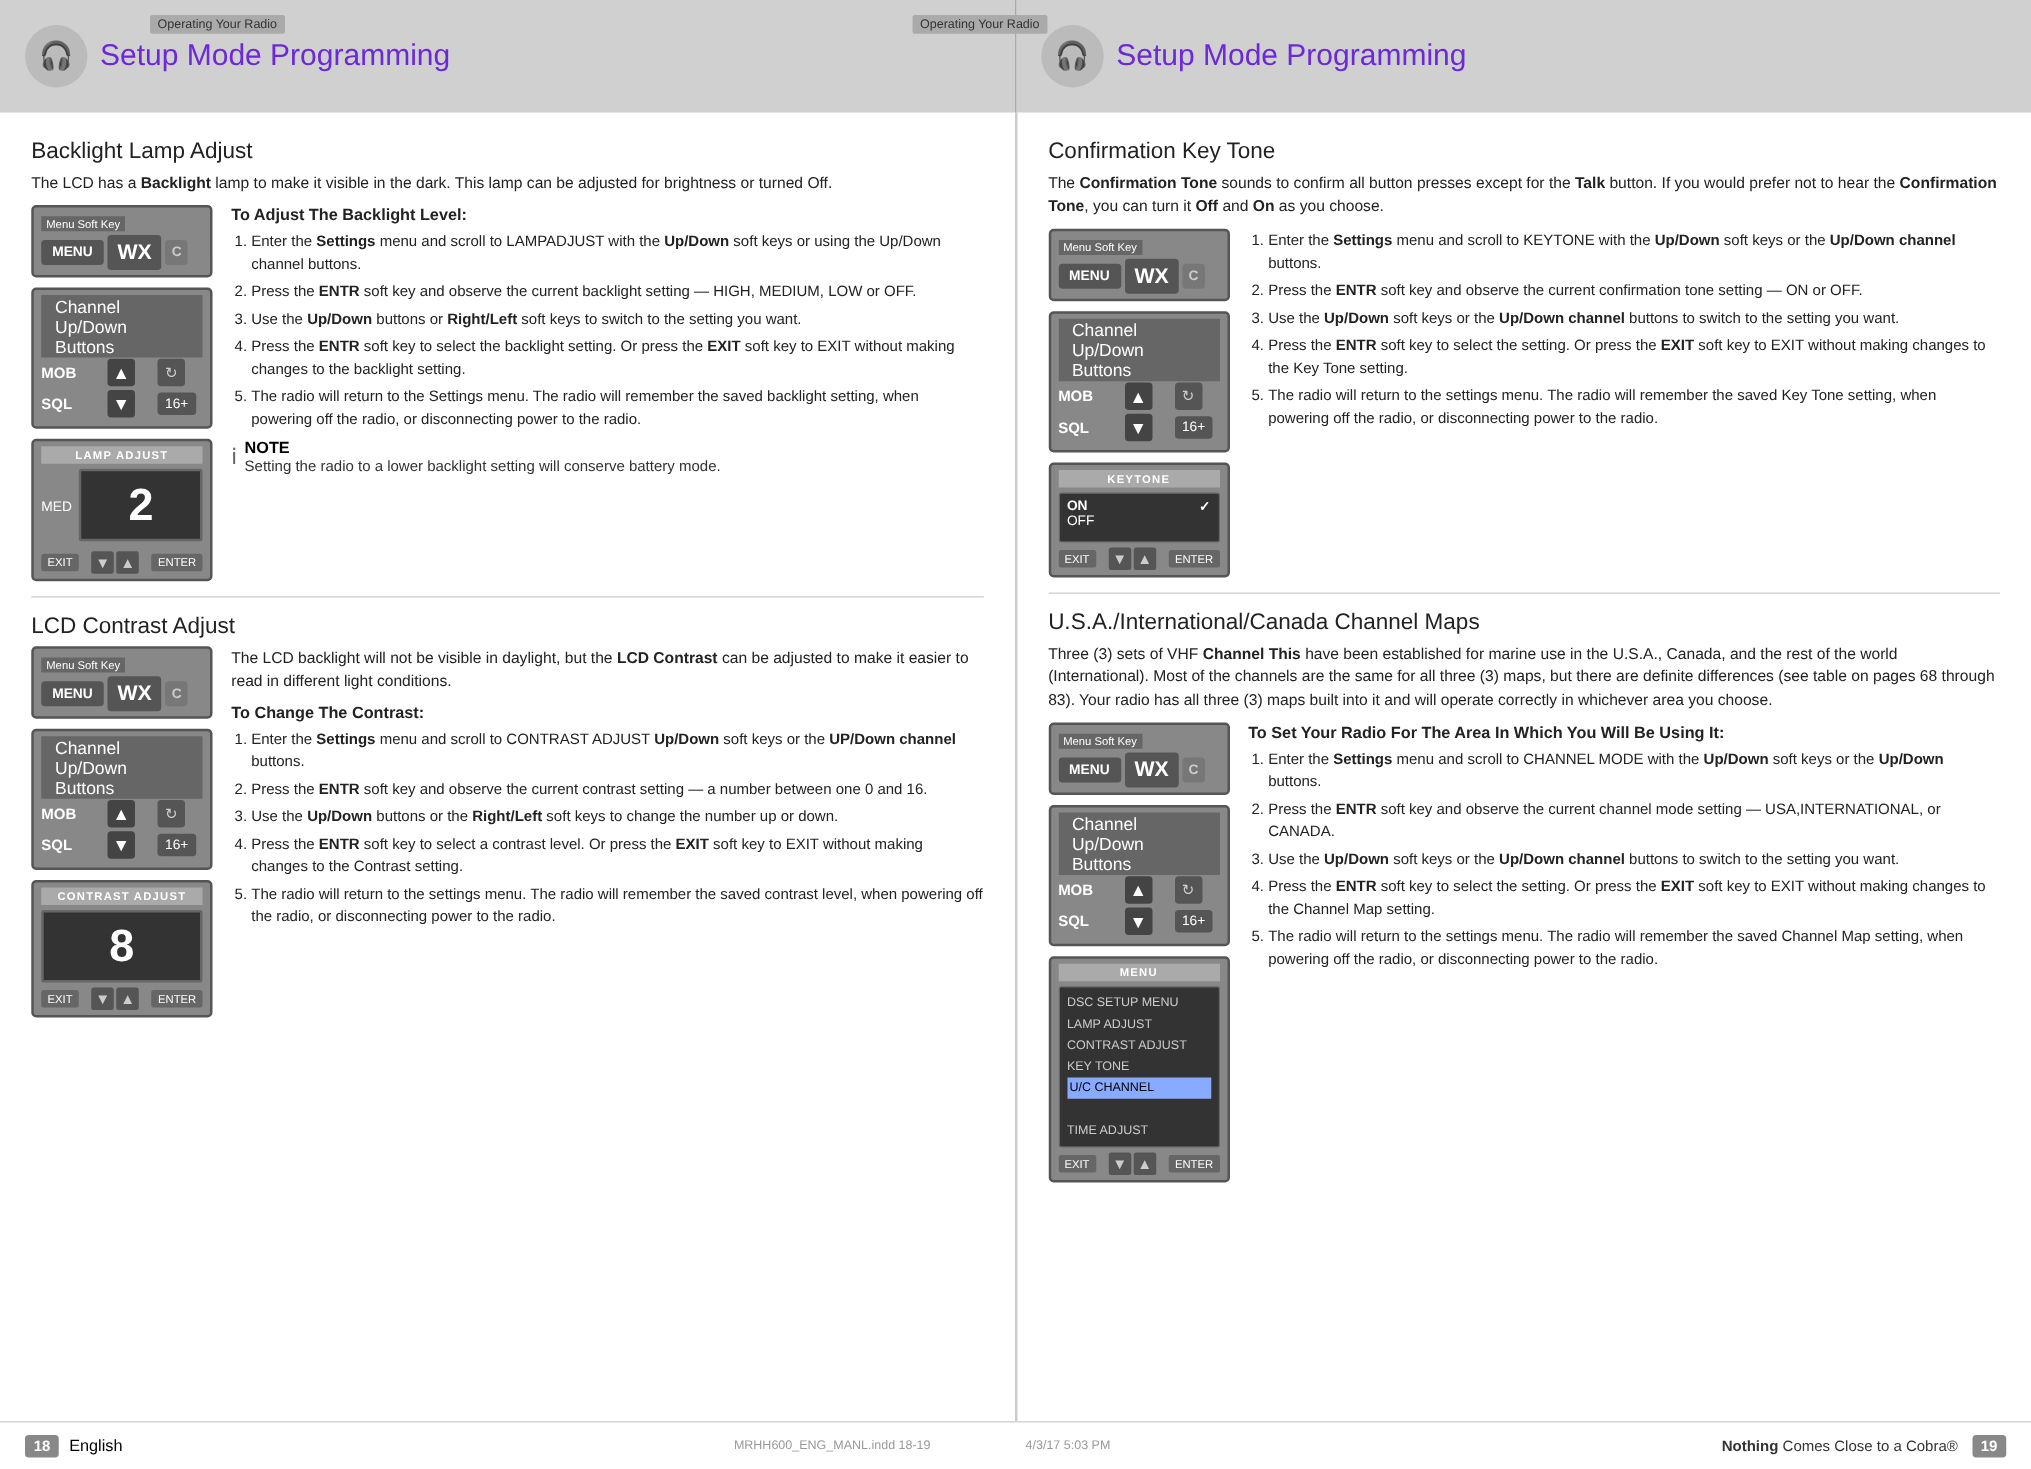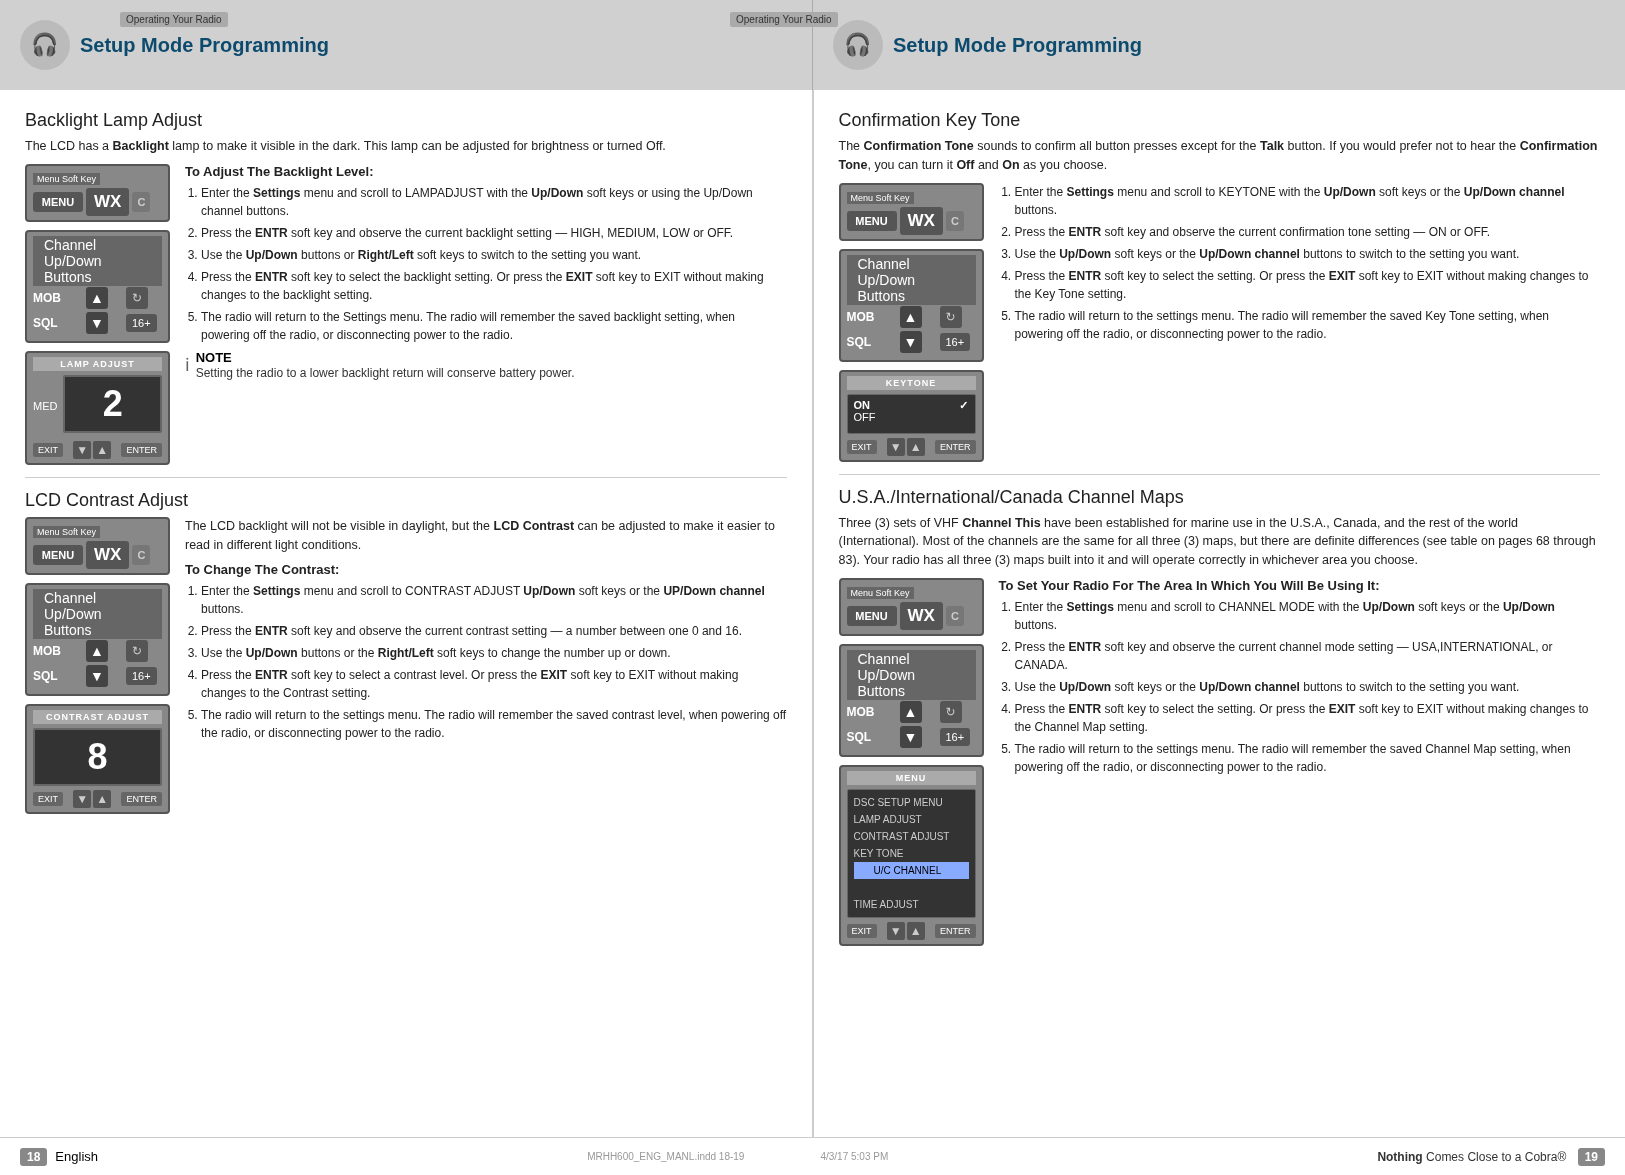--- a/index.html
+++ b/index.html
@@ -45,23 +45,23 @@
       height: 50px;
       background: #bbb;
       border-radius: 50%;
       display: flex;
       align-items: center;
       justify-content: center;
       font-size: 22px;
     }
 
     .header-title {
-      font-size: 20px;
-      font-weight: bold;
-      color: #0c4a6e;
+      font-size: 24px;
+      font-weight: normal;
+      color: #6d28d9;
     }
 
     .operating-badge {
       font-size: 10px;
       color: #333;
       background: #aaa;
       padding: 2px 6px;
       border-radius: 2px;
       position: absolute;
       top: 12px;
@@ -453,21 +453,21 @@
       border-radius: 2px;
       margin-bottom: 4px;
       border: 1px solid #666;
       line-height: 1.7;
     }
 
     .menu-item-highlight {
       background: #88aaff;
       color: #000;
       display: block;
-      padding: 0 20px;
+      padding: 0 2px;
     }
 
     .menu-display-footer {
       display: flex;
       align-items: center;
       justify-content: space-between;
     }
 
     .section-divider {
       border: none;
@@ -559,21 +559,21 @@
           <li>Enter the <b>Settings</b> menu and scroll to LAMPADJUST with the <b>Up/Down</b> soft keys or using the Up/Down channel buttons.</li>
           <li>Press the <b>ENTR</b> soft key and observe the current backlight setting — HIGH, MEDIUM, LOW or OFF.</li>
           <li>Use the <b>Up/Down</b> buttons or <b>Right/Left</b> soft keys to switch to the setting you want.</li>
           <li>Press the <b>ENTR</b> soft key to select the backlight setting. Or press the <b>EXIT</b> soft key to EXIT without making changes to the backlight setting.</li>
           <li>The radio will return to the Settings menu. The radio will remember the saved backlight setting, when powering off the radio, or disconnecting power to the radio.</li>
         </ol>
         <div class="note-box">
           <span class="note-icon">ℹ</span>
           <div>
             <b>NOTE</b><br>
-            <span class="note-text">Setting the radio to a lower backlight return will conserve battery power.</span>
+            <span class="note-text">Setting the radio to a lower backlight setting will conserve battery mode.</span>
           </div>
         </div>
       </div>
     </div>
 
     <hr class="section-divider">
 
     <div class="section-title">LCD Contrast Adjust</div>
     <div class="device-area">
       <div class="col-left-devices">

